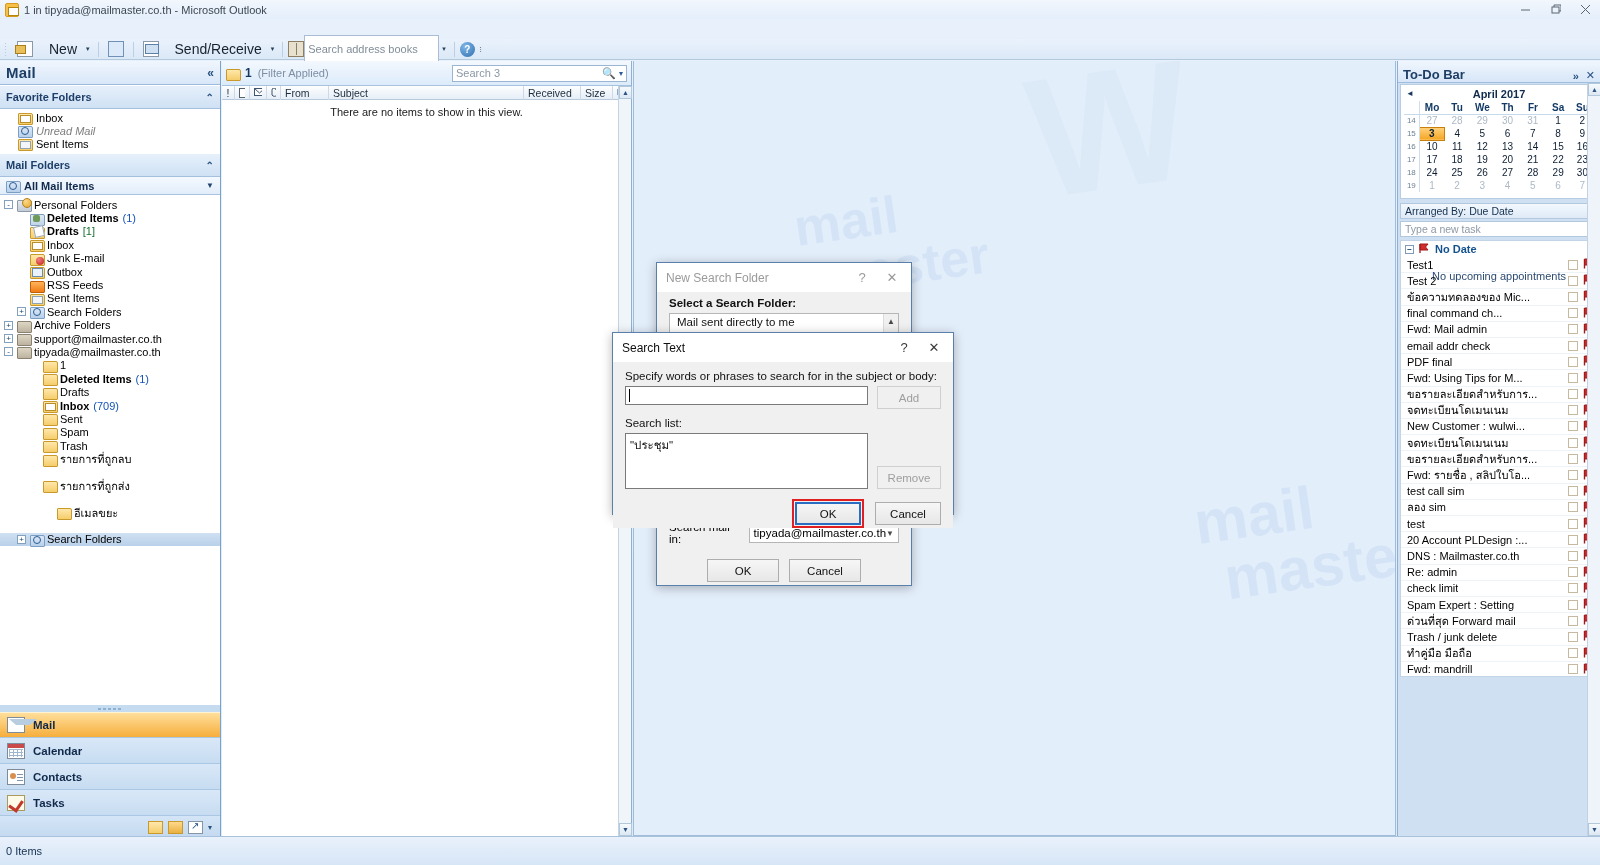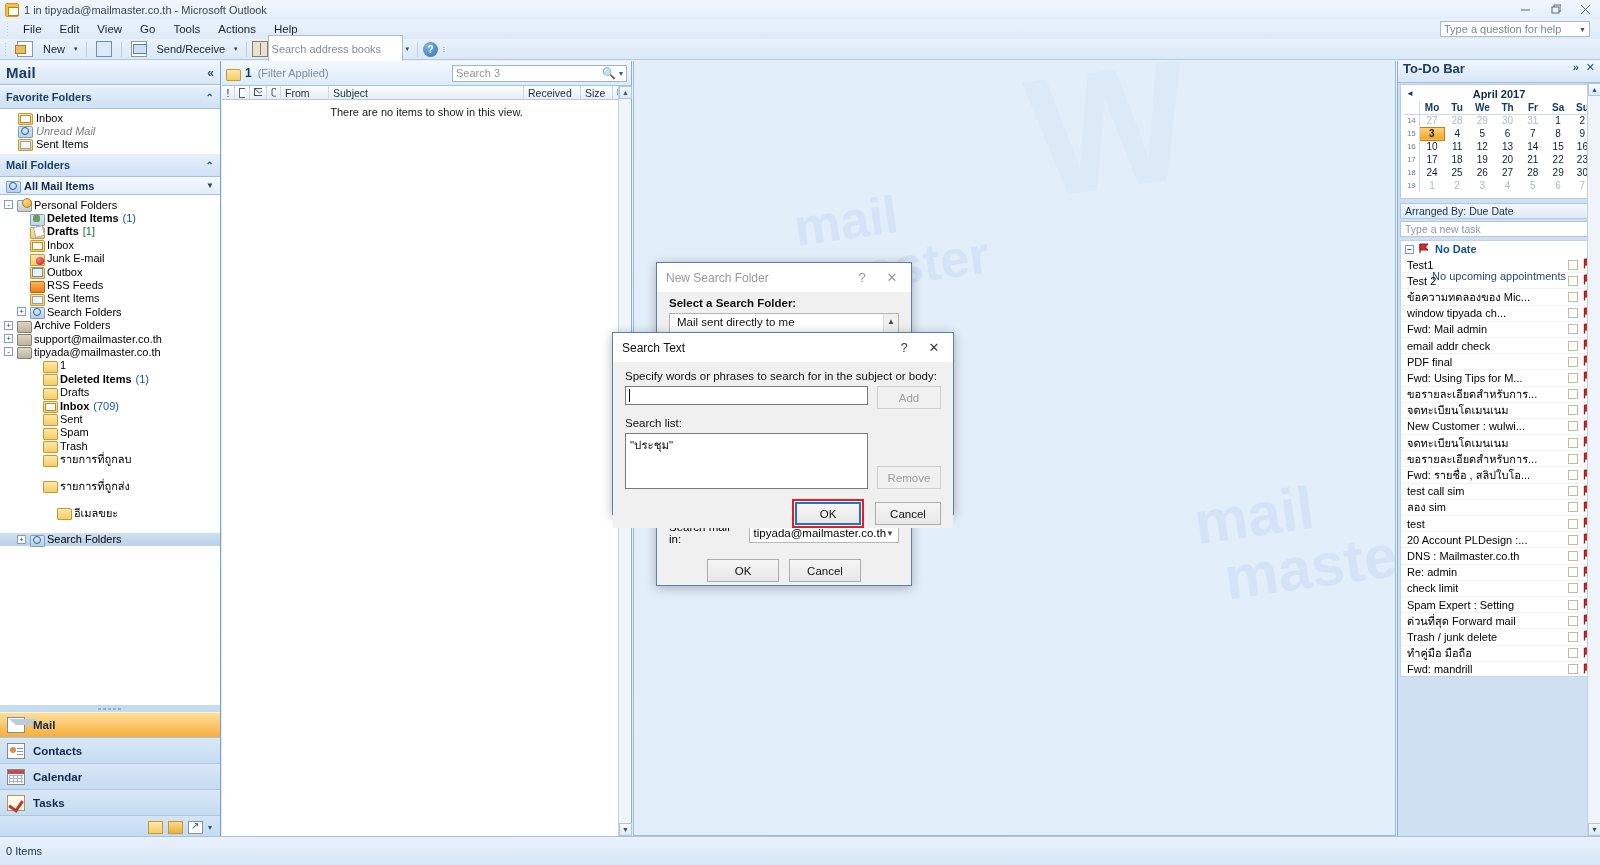--- a/index.html
+++ b/index.html
@@ -59,21 +59,21 @@
   
   .toolbar {
     position:absolute; top:39px; left:0; width:1600px; height:21px;
     background: linear-gradient(180deg,#eaf2fc 0%,#dbe8f7 100%);
     border-bottom:1px solid #b5c9dd;
     display:flex; align-items:center; padding-left:4px; gap:2px;
   }
   .tb-grip{ width:4px;height:15px;margin-right:3px;
     background-image: radial-gradient(circle, #b9cbe0 35%, transparent 36%);
     background-size:3px 3px;}
-  .tb-btn{ display:flex; align-items:center; gap:10px; padding:1px 4px; font-size:11px; color:#16222e;}
+  .tb-btn{ display:flex; align-items:center; gap:16px; padding:1px 4px; font-size:14px; color:#16222e;}
   .tb-sep{ width:1px; height:15px; background:#bdd0e3; margin:0 3px;}
   .tb-caret{ font-size:7px; color:#27425e; padding:0 3px;}
   .addr-input{ width:135px; height:28px; background:#fff; border:1px solid #a9bed4;
      font-size:11px; color:#808d99; padding:0 3px; display:flex; align-items:center;}
   .addr-wrap{ display:flex; align-items:center;}
   .icon16{ width:16px; height:16px; display:inline-block; position:relative;}
 
   
   .ic-new{ background:#ffffff; border:1px solid #8a99a8; }
   .ic-new:before{content:"";position:absolute;left:-3px;top:3px;width:9px;height:7px;
@@ -235,21 +235,21 @@
     overflow:hidden;
   }
   .wm{ position:absolute; color:#d4e4f6; font-weight:bold; pointer-events:none; user-select:none;}
 
   
   .todobar{
     position:absolute; right:0; top:61px; width:203px; height:775px;
     background:#cfe0f3; border-left:1px solid #8fb0d2;
   }
   .tdb-head{ height:22px; background:linear-gradient(180deg,#f0f6fd,#d7e6f8);
-     border-bottom:1px solid #a0bedc; display:flex; align-items:flex-start; padding:0 5px;}
+     border-bottom:1px solid #a0bedc; display:flex; align-items:flex-end; padding:0 5px;}
   .tdb-head .t{ font-size:13px; font-weight:bold; color:#1e3e66;}
   .tdb-head .chev{ margin-left:auto; color:#2a5280; font-size:11px; font-weight:bold;}
   .tdb-head .x{ margin-left:7px; color:#2a5280; font-size:11px;}
   .datenav{ background:#fff; height:115px; margin:1px 2px 0 2px; border:1px solid #b7cde4; padding:2px 3px;}
   .dn-top{ display:flex; align-items:center; justify-content:center; position:relative; height:13px;}
   .dn-top .prev{ position:absolute; left:2px; font-size:8px; color:#17365e;}
   .dn-top .nxt{ position:absolute; right:2px; font-size:8px; color:#17365e;}
   .dn-top .mon{ font-size:11px; font-weight:bold; color:#112b4d;}
   table.cal{ border-collapse:collapse; width:100%; margin-top:1px;}
   table.cal td,table.cal th{ font-size:10px; text-align:center; padding:0; height:13px; width:13.3%;
@@ -353,34 +353,20 @@
       </div>
       <div class="wc">
         <svg width="11" height="11">
             <line x1="1" y1="1" x2="10" y2="10" stroke="#5a6772" stroke-width="1"></line>
             <line x1="10" y1="1" x2="1" y2="10" stroke="#5a6772" stroke-width="1"></line>
           </svg>
       </div>
     </div>
   </div>
 
-  <div class="menubar">
-    <div class="menu-grip"></div>
-    <div class="menu-item">File</div>
-    <div class="menu-item">Edit</div>
-    <div class="menu-item">View</div>
-    <div class="menu-item">Go</div>
-    <div class="menu-item">Tools</div>
-    <div class="menu-item">Actions</div>
-    <div class="menu-item">Help</div>
-    <div class="helpbox">
-      <span>Type a question for help</span>
-      <span class="arrow">▼</span>
-    </div>
-  </div>
 
   <div class="toolbar">
     <div class="tb-grip"></div>
     <div class="tb-btn">
       <span class="icon16 ic-new"></span>
       <span>New</span>
     </div>
     <span class="tb-caret">▾</span>
     <div class="tb-sep"></div>
     <div class="tb-btn">
@@ -577,26 +563,26 @@
     <div class="splitter">
         <div class="dots"></div>
       </div>
 
     <div class="modlist" id="module-list">
         <div class="mod active">
           <span class="mi mi-mail"></span>
           <span>Mail</span>
         </div>
         <div class="mod">
+          <span class="mi mi-cal"></span>
+          <span>Calendar</span>
+        </div>
+        <div class="mod">
           <span class="mi mi-con"></span>
           <span>Contacts</span>
-        </div>
-        <div class="mod">
-          <span class="mi mi-cal"></span>
-          <span>Calendar</span>
         </div>
         <div class="mod">
           <span class="mi mi-task"></span>
           <span>Tasks</span>
         </div>
       </div>
 
     <div class="mod-footer">
       <span class="mf-ic"></span>
       <span class="mf-ic b"></span>
@@ -785,21 +771,21 @@
         </div>
         <div class="task">
           <span class="tx">ข้อความทดลองของ Mic...</span>
           <span class="cb"></span>
           <span class="flag"><svg width="11" height="11">
               <path d="M1.5 1 h8 l-2.5 3 l2.5 3 h-8 z" fill="#d42b2b" stroke="#9e1c1c"></path>
               <line x1="1.5" y1="1" x2="1.5" y2="10.5" stroke="#9e1c1c" stroke-width="1.4"></line>
             </svg></span>
         </div>
         <div class="task">
-          <span class="tx">window tipyada ch...</span>
+          <span class="tx">final command ch...</span>
           <span class="cb"></span>
           <span class="flag"><svg width="11" height="11">
               <path d="M1.5 1 h8 l-2.5 3 l2.5 3 h-8 z" fill="#d42b2b" stroke="#9e1c1c"></path>
               <line x1="1.5" y1="1" x2="1.5" y2="10.5" stroke="#9e1c1c" stroke-width="1.4"></line>
             </svg></span>
         </div>
         <div class="task">
           <span class="tx">Fwd: Mail admin</span>
           <span class="cb"></span>
           <span class="flag"><svg width="11" height="11">

